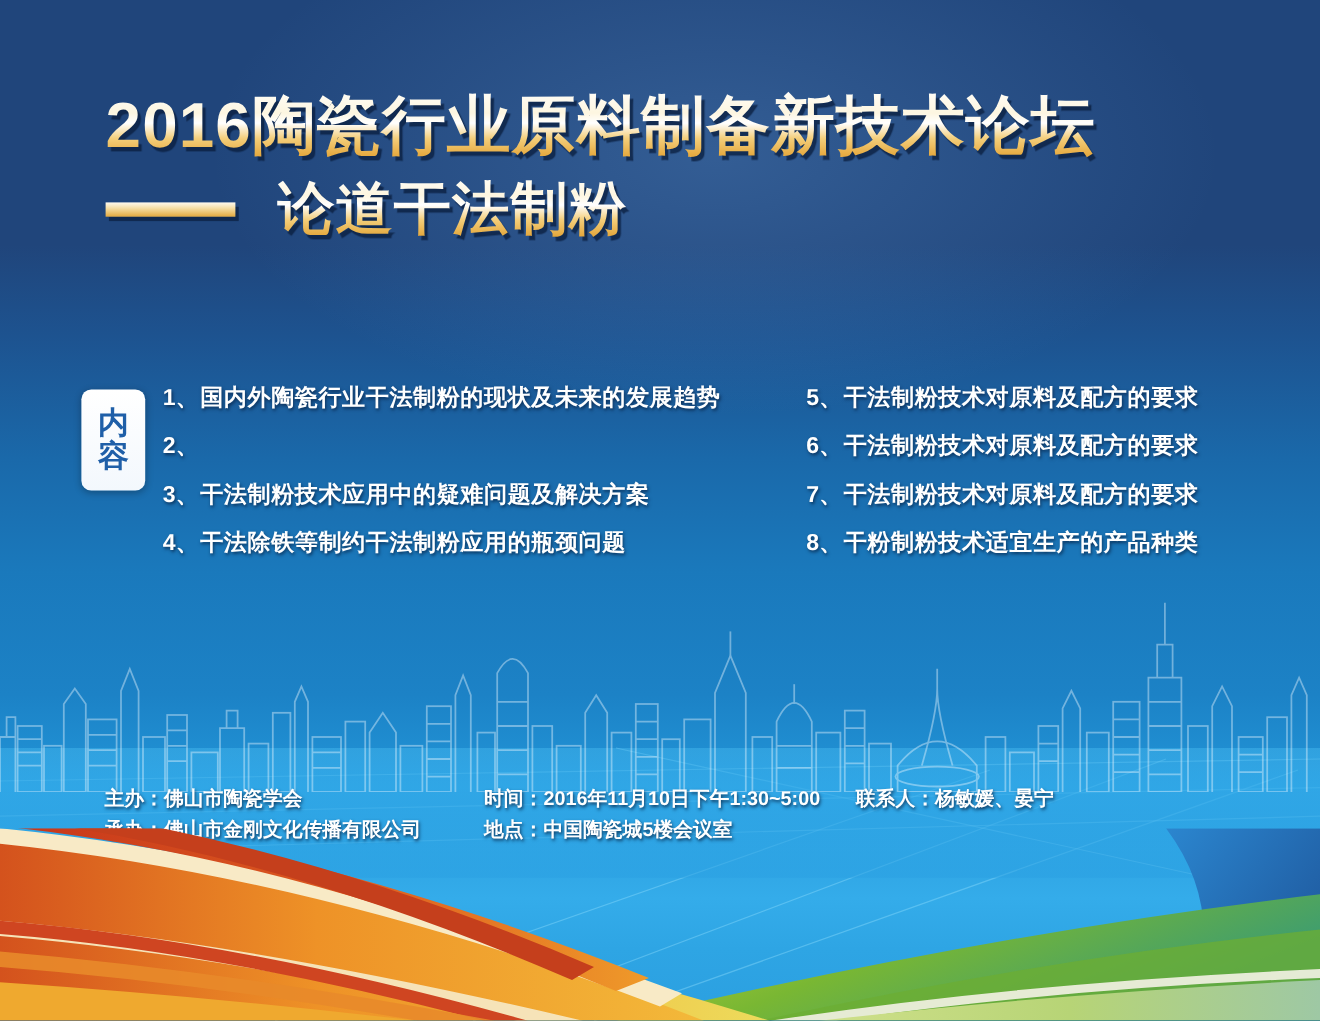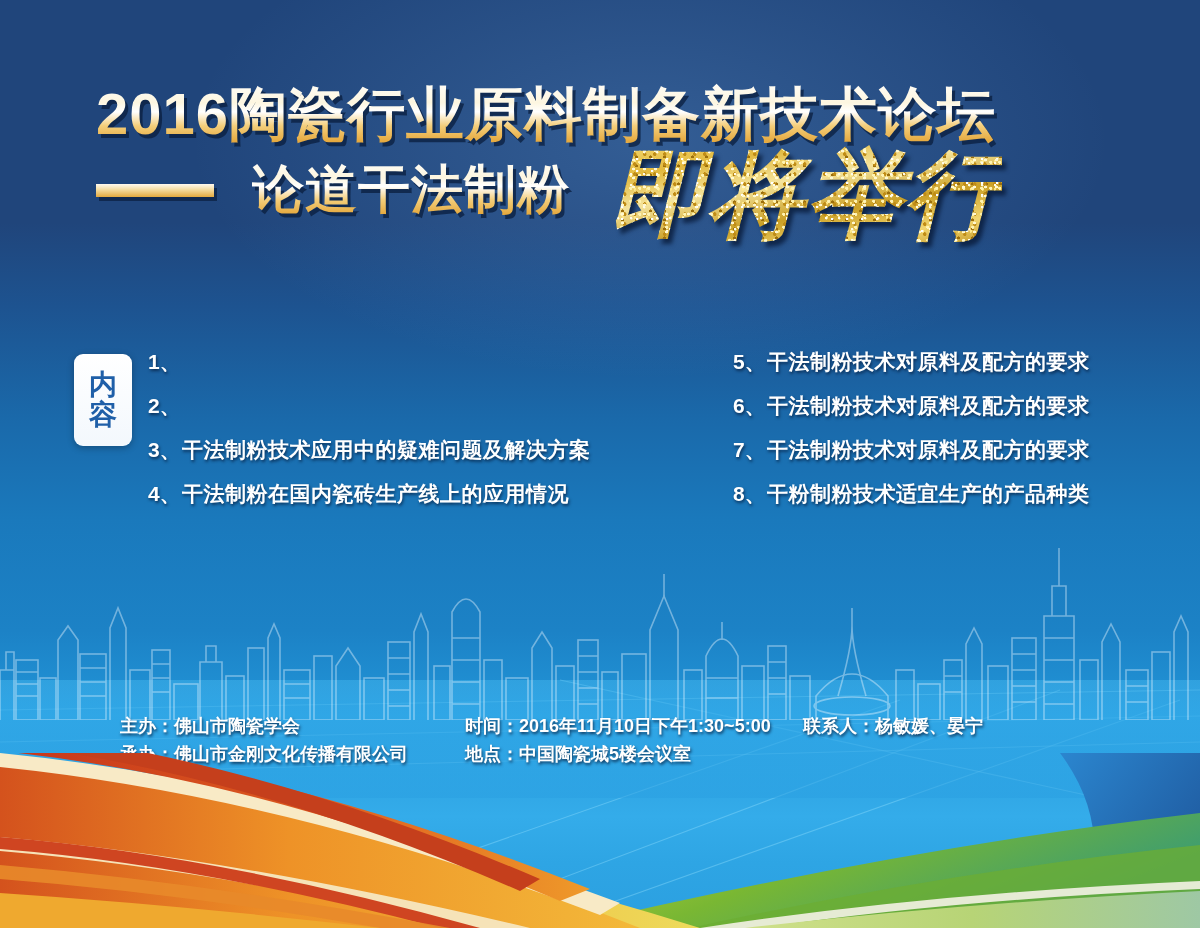--- a/index.html
+++ b/index.html
@@ -104,21 +104,21 @@
     white-space:nowrap;
     text-shadow:1px 2px 3px rgba(5,28,60,.75);
   }
   .item .num{width:34px;flex:0 0 34px;}
   .item .txt{letter-spacing:.5px;}
 
   
   .footer{position:absolute;left:0;top:712px;width:1200px;height:70px;}
   .f-col{position:absolute;top:0;color:#ffffff;font-size:18px;font-weight:bold;
          line-height:28px;white-space:nowrap;text-shadow:1px 2px 3px rgba(5,28,60,.8);}
-  .f-col .line{display:block;margin-left:25px;}
+  .f-col .line{display:block;}
   .f1{left:95px;}
   .f2{left:440px;}
   .f3{left:778px;}
   .gap{display:inline-block;width:22px;}
 
   
   .ribbons{position:absolute;left:0;bottom:0;width:1200px;height:175px;overflow:hidden;}
 </style>
 </head>
 <body>
@@ -138,21 +138,20 @@
       <line x1="1200" y1="820" x2="560" y2="680"></line>
     </g>
   </svg>
 
   <div class="title-wrap">
     <div class="title-main">2016陶瓷行业原料制备新技术论坛</div>
     <div class="title-sub">
       <span class="dashline"></span>
       <span class="sub-text">论道干法制粉</span>
     </div>
-    <div class="title-gold">即将举行</div>
   </div>
 
   <div class="ground-band"></div>
   <svg class="skyline" viewBox="0 0 1200 200" preserveAspectRatio="none">
     <g fill="none" stroke="#eaf6ff" stroke-width="1.6">
 
       <path d="M0 200 V150 h14 V200 M6 150 V132 h8 V150"></path>
       <rect x="16" y="140" width="22" height="60"></rect>
         <path d="M16 152h22M16 164h22M16 176h22"></path>
       <rect x="40" y="158" width="16" height="42"></rect>
@@ -227,31 +226,32 @@
 
   <div class="content-block">
     <div class="badge">
       <span>内</span>
       <span>容</span>
     </div>
 
     <div class="col col-left">
       <div class="item">
         <span class="num">1、</span>
+        <span class="txt">国内外陶瓷行业干法制粉的现状及未来的发展趋势</span>
       </div>
       <div class="item">
         <span class="num">2、</span>
       </div>
       <div class="item">
         <span class="num">3、</span>
         <span class="txt">干法制粉技术应用中的疑难问题及解决方案</span>
       </div>
       <div class="item">
         <span class="num">4、</span>
-        <span class="txt">干法制粉在国内瓷砖生产线上的应用情况</span>
+        <span class="txt">干法除铁等制约干法制粉应用的瓶颈问题</span>
       </div>
     </div>
 
     <div class="col col-right">
       <div class="item">
         <span class="num">5、</span>
         <span class="txt">干法制粉技术对原料及配方的要求</span>
       </div>
       <div class="item">
         <span class="num">6、</span>

